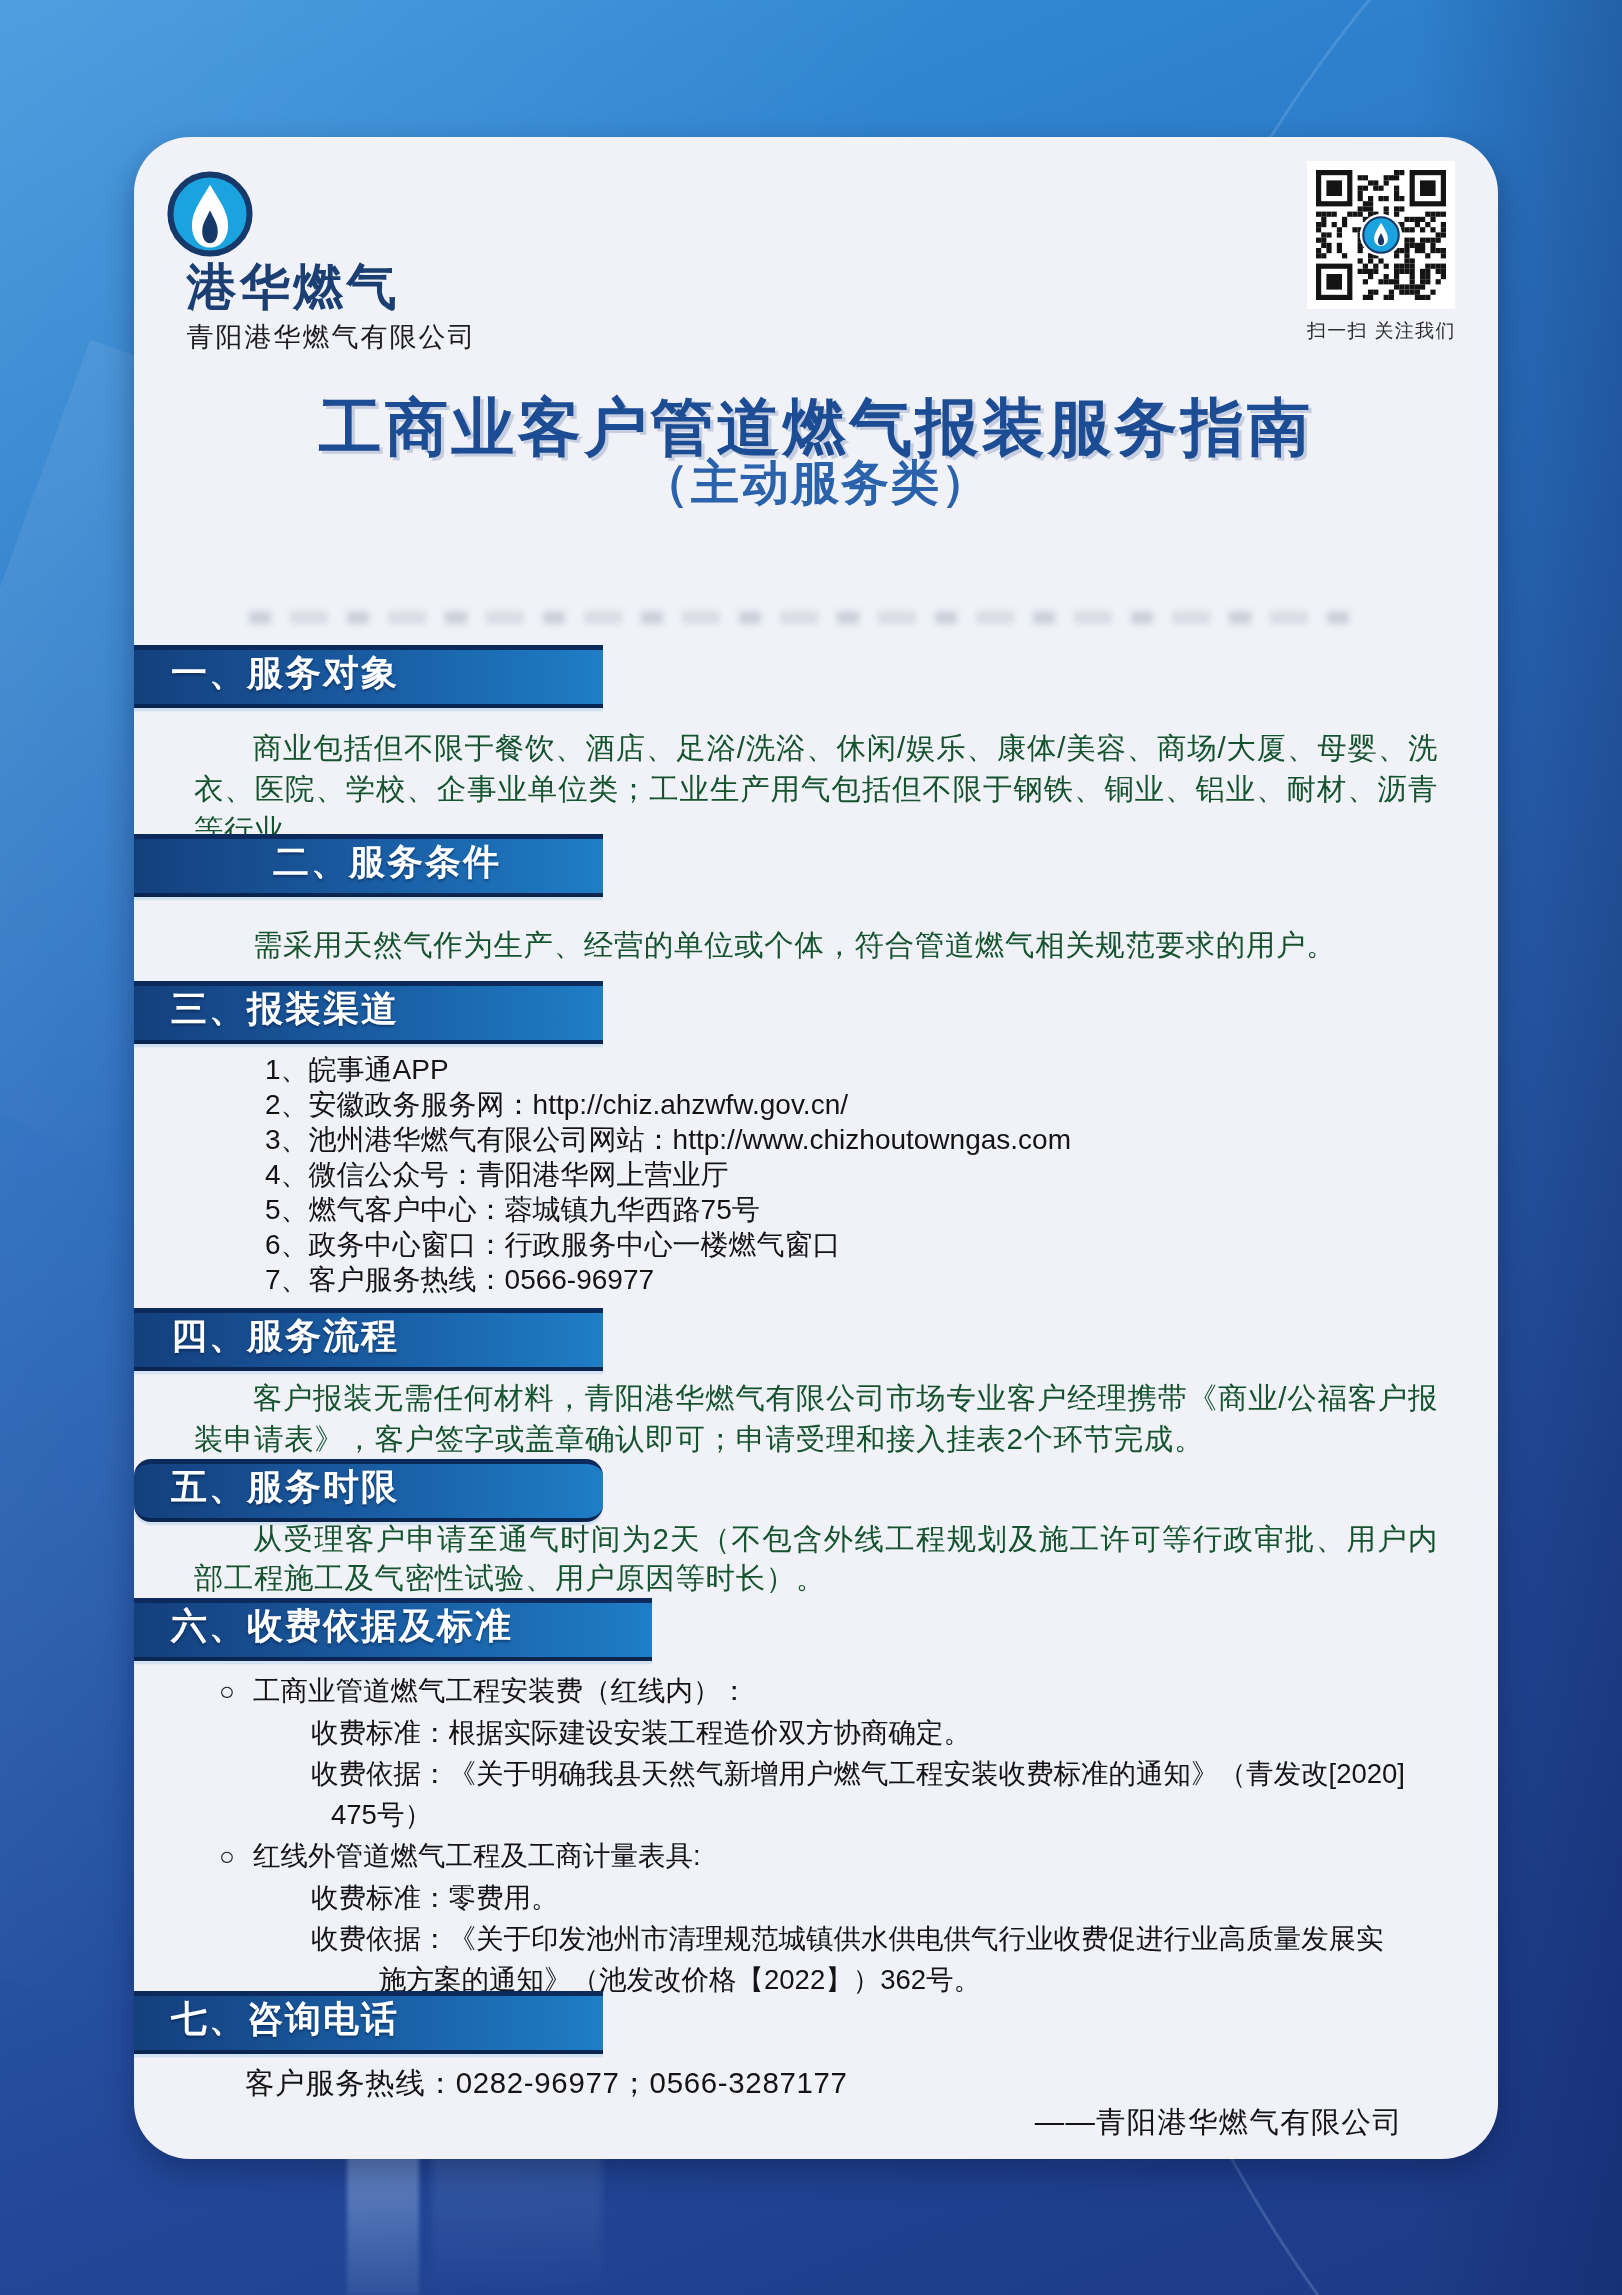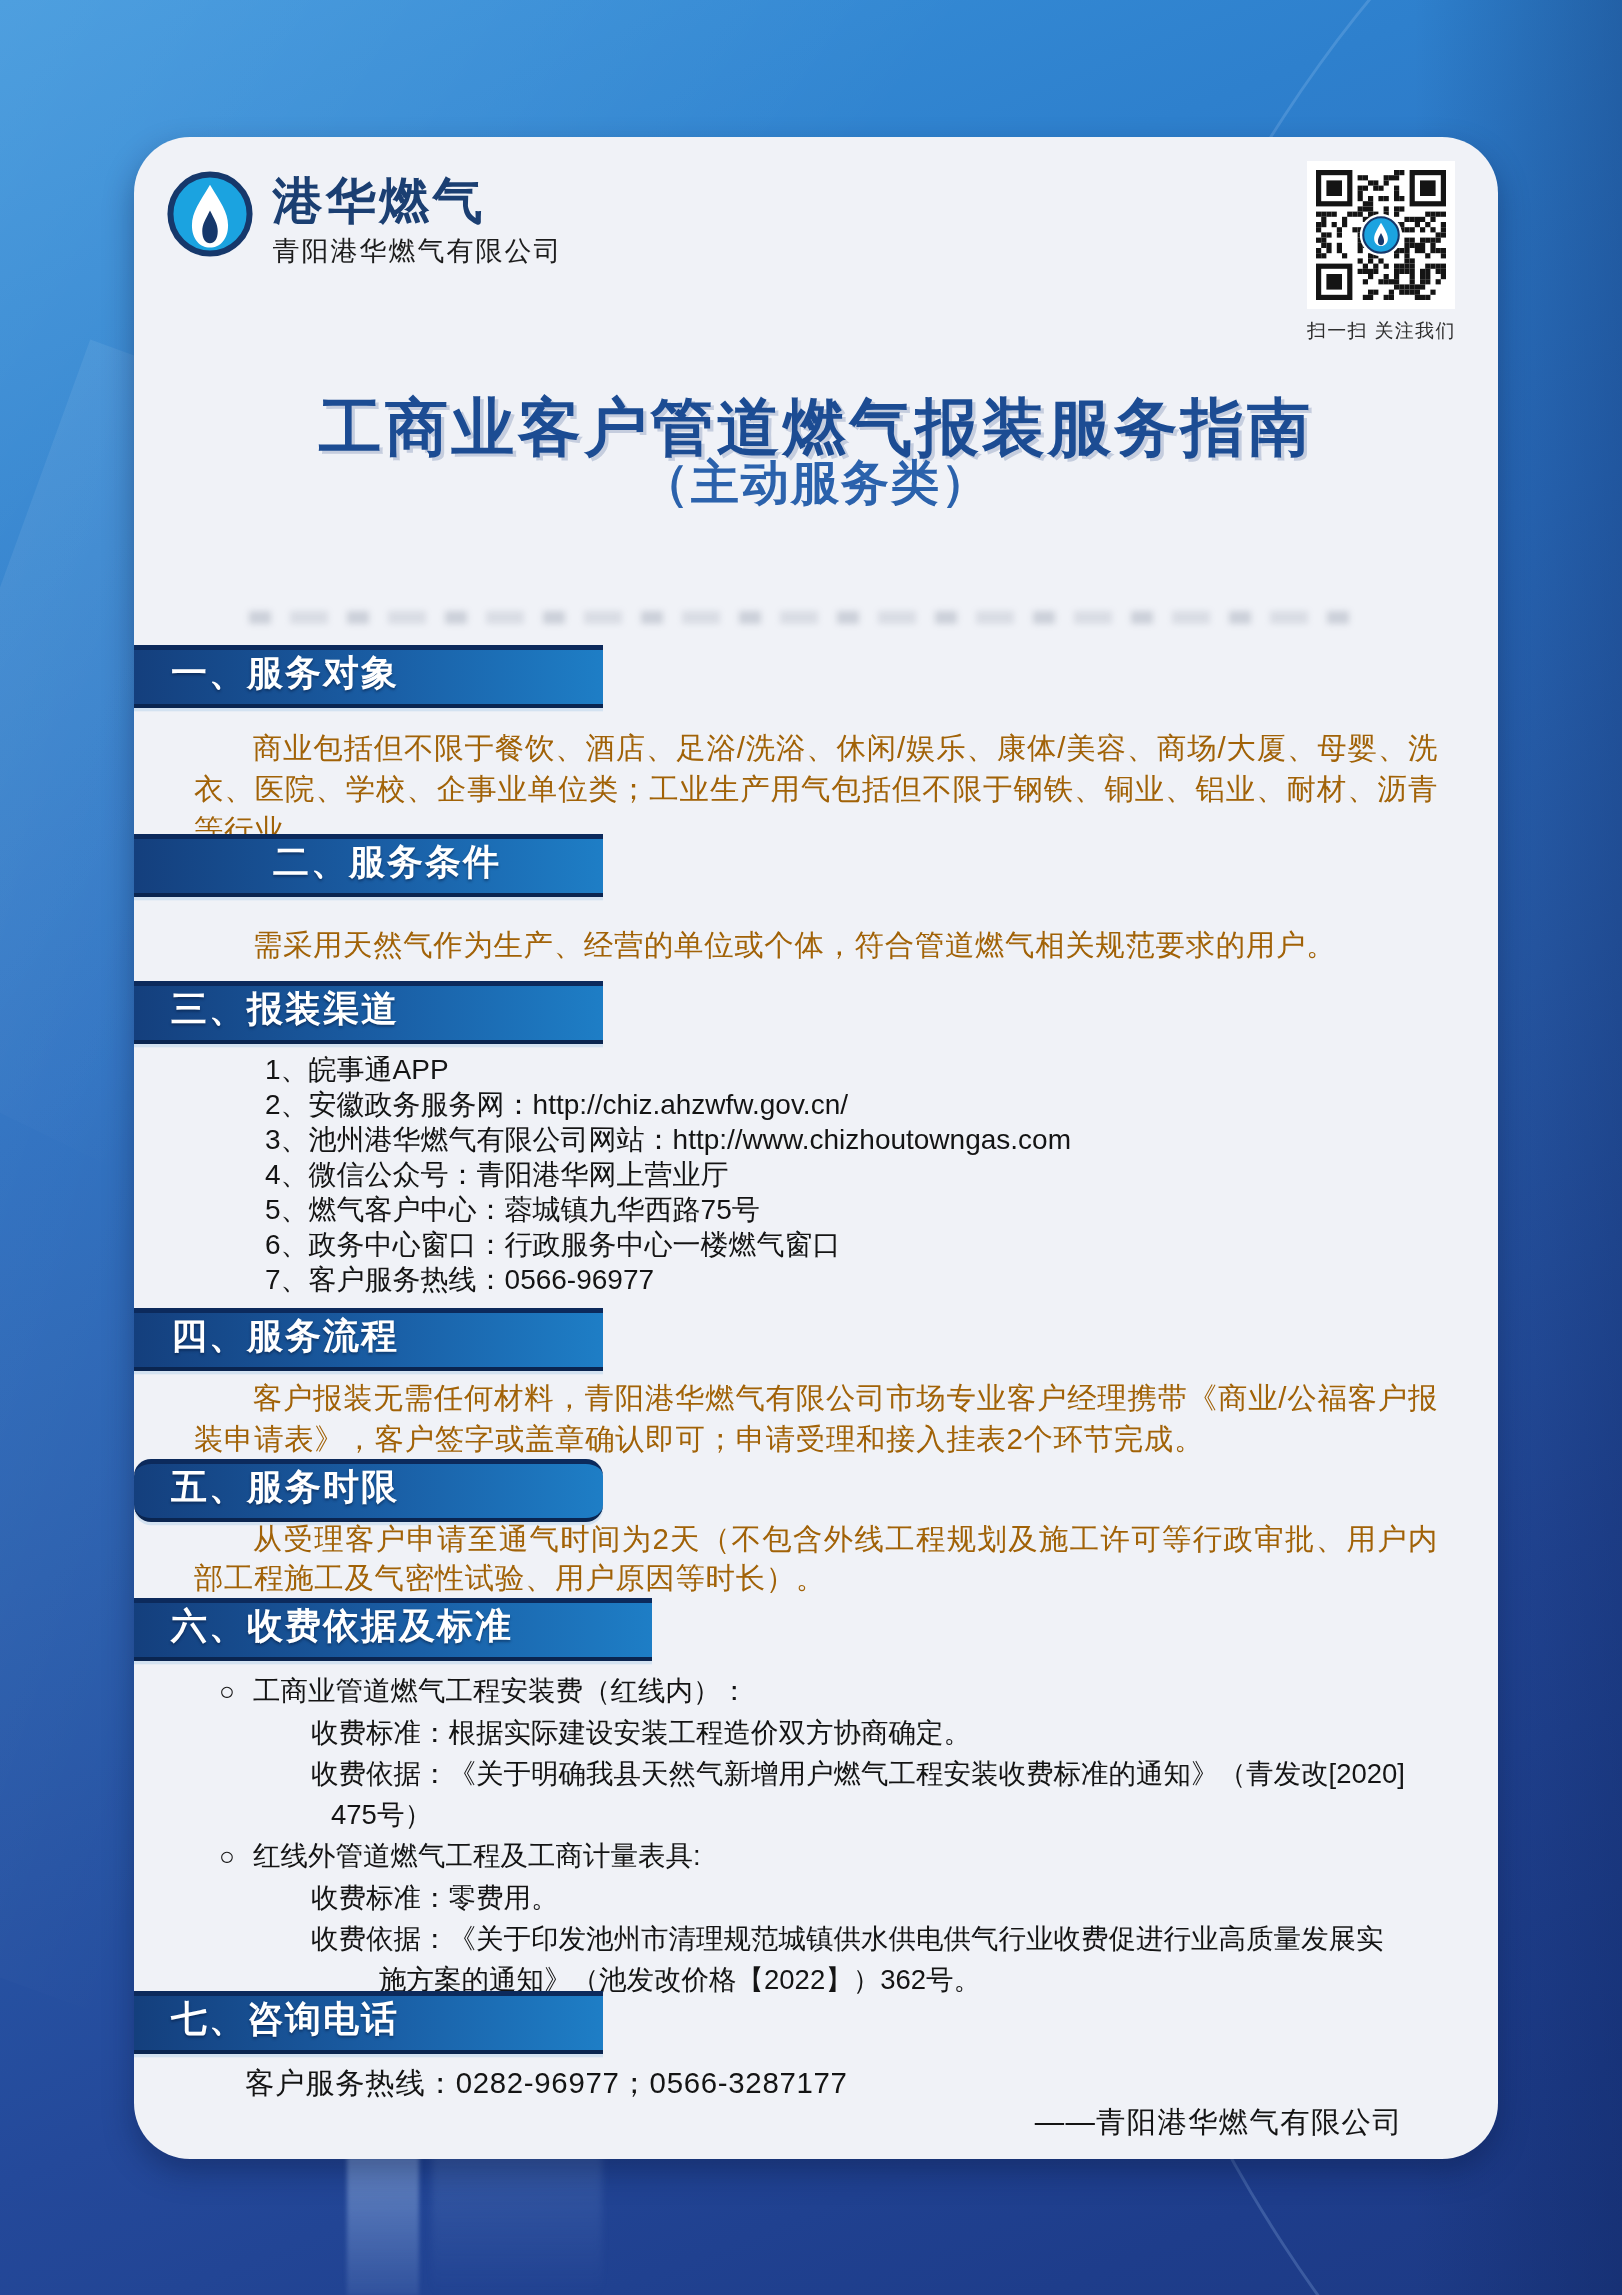--- a/index.html
+++ b/index.html
@@ -22,21 +22,21 @@
   .bg-bottom-band{position:absolute;left:347px;top:2150px;width:72px;height:146px;
     background:linear-gradient(180deg,rgba(160,190,235,.55),rgba(160,190,235,.12));filter:blur(2px);}
   .bg-bottom-band2{position:absolute;left:432px;top:2150px;width:170px;height:146px;
     background:linear-gradient(180deg,rgba(130,165,220,.22),rgba(130,165,220,0));filter:blur(3.9px);}
 
   
   .card{position:absolute;left:134px;top:137px;width:1364px;height:2022px;
     background:#f0f2f7;border-radius:56px;box-shadow:0 13px 29.4px rgba(8,22,60,.38);}
 
   
-  .logo-row{position:absolute;top:34px;left:33px;display:flex;align-items:flex-start;}
+  .logo-row{position:absolute;top:34px;left:33px;display:flex;align-items:flex-start;flex-direction:column;}
   .logo-circle{width:86px;height:86px;flex:0 0 auto;}
   .brand-text{margin-left:19.6px;padding-top:3.9px;}
   .brand-name{font-size:50px;font-weight:bold;color:#1b3f72;letter-spacing:3.3px;line-height:1.05;}
   .brand-company{font-family:"Liberation Serif","DejaVu Serif",serif;font-size:27px;color:#1d1d1d;
     letter-spacing:2px;margin-top:5.2px;}
 
   
   .qr-block{position:absolute;top:23.6px;right:59px;width:132px;text-align:center;}
   .qr-box{width:148px;height:148px;background:#ffffff;display:flex;align-items:center;justify-content:center;}
   .qr-box svg{width:130px;height:130px;}
@@ -58,21 +58,21 @@
     background:linear-gradient(90deg,#143f7d 0%,#1a5fa6 55%,#1e7ec6 100%);
     border-top:5.2px solid #0c2a5c;border-bottom:4.6px solid #0a2550;
     box-shadow:0 3.3px 0 0 #d3e2f1;font-family:Liberation Mono, monospace;}
   .sec-banner .sec-heading{display:block;font-size:36px;font-weight:bold;color:#ffffff;
     letter-spacing:2px;padding-left:37px;line-height:52px;white-space:nowrap;
     text-shadow:0 2px 2.6px rgba(0,18,48,.45);}
   .sec-banner.wide{width:518px;}
 
   
   .body-text{position:absolute;left:60px;right:60px;font-size:29.4px;line-height:41px;
-    color:#a16207;text-align:justify;text-indent:2em;letter-spacing:0.7px;}
+    color:#14532d;text-align:justify;text-indent:2em;letter-spacing:0.7px;}
 
   .channels{position:absolute;left:131px;right:59px;list-style:none;margin:0;padding:0;
     font-size:28px;line-height:35px;color:#141414;}
   .channels li{white-space:nowrap;}
 
   .fees{position:absolute;left:85px;right:58px;font-size:27.5px;line-height:41px;color:#141414;}
   .fee-label{display:flex;align-items:baseline;white-space:nowrap;}
   .fee-bullet{width:34px;flex:0 0 auto;font-size:26px;}
   .fee-line{margin-left:92px;white-space:nowrap;}
   .fee-line.cont1{margin-left:112px;}

